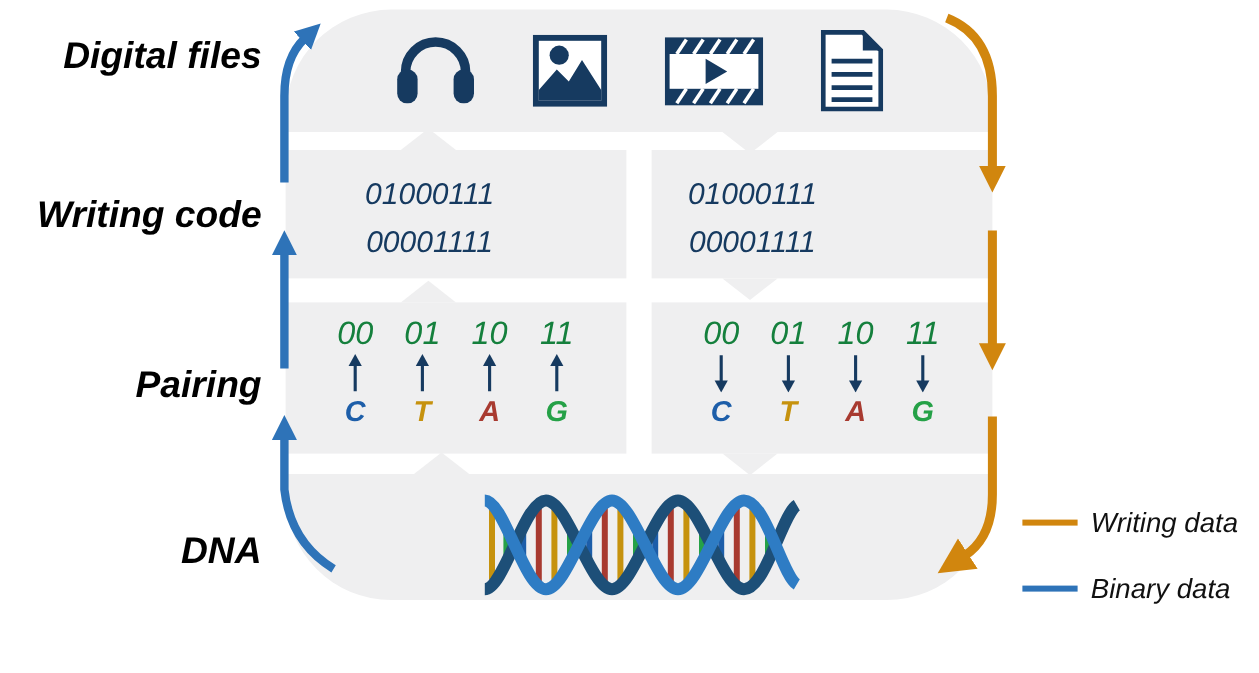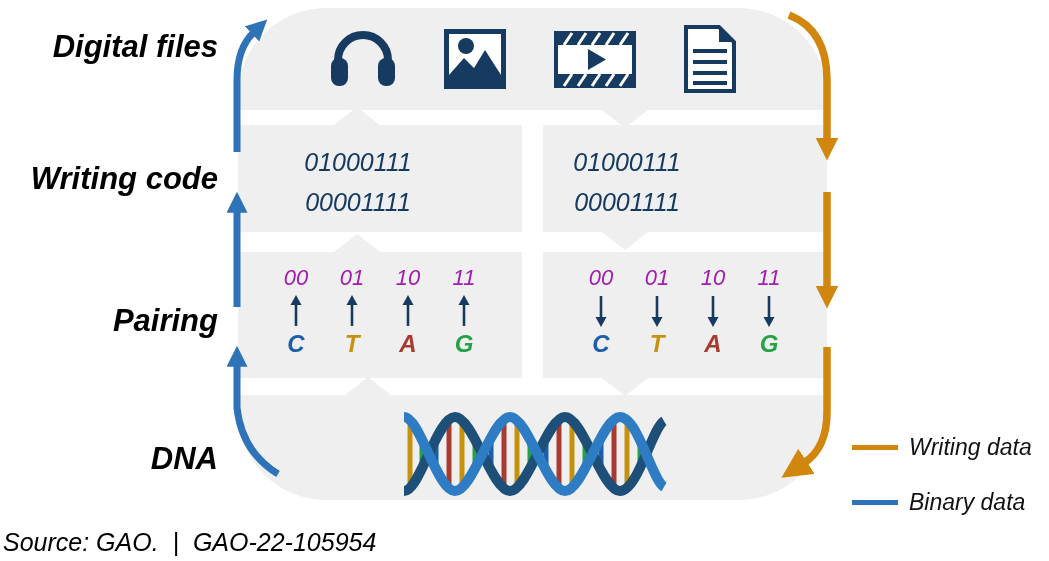--- a/index.html
+++ b/index.html
@@ -20,25 +20,25 @@
   .icons-row{position:absolute;left:238px;top:8px;width:589px;height:102px;display:flex;
              align-items:center;justify-content:center;gap:48px;}
   .binary-text{position:absolute;width:284px;text-align:center;color:#163a60;font-size:25px;
                line-height:40px;top:142px;}
   .binary-text.left{left:238px;padding-right:44px;box-sizing:border-box;}
   .binary-text.right{left:543px;padding-right:116px;box-sizing:border-box;}
   .pair-content{position:absolute;width:284px;top:264px;display:flex;justify-content:center;gap:24px;}
   .pair-content.left{left:238px;}
   .pair-content.right{left:543px;}
   .pair-col{display:flex;flex-direction:column;align-items:center;width:32px;}
-  .pair-code{font-size:22px;color:#a21caf;line-height:28px;text-align:right;}
+  .pair-code{font-size:27px;color:#15803d;line-height:28px;text-align:right;}
   .pair-arrow{margin:3px 0 4px 0;}
   .pair-base{font-size:24px;font-weight:bold;line-height:26px;}
   .base-C{color:#1d5ea9;} .base-T{color:#c6920e;} .base-A{color:#a83a30;} .base-G{color:#25a147;}
-  .legend-row{position:absolute;left:852px;display:flex;align-items:center;height:26px;margin-top:12px;}
+  .legend-row{position:absolute;left:852px;display:flex;align-items:center;height:26px;}
   .legend-line{width:46px;height:5px;margin-right:11px;}
   .legend-label{font-size:23px;color:#111;white-space:nowrap;}
   .source-line{position:absolute;left:3px;top:528px;font-size:25px;color:#000;}
   .abs{position:absolute;}
 </style>
 </head>
 <body>
 
 <div class="canvas">
 
@@ -237,15 +237,14 @@
 
   <div class="legend-row" style="top:422px;">
     <div class="legend-line" style="background:#d1860e;"></div>
     <span class="legend-label">Writing data</span>
   </div>
   <div class="legend-row" style="top:477px;">
     <div class="legend-line" style="background:#2e73b8;"></div>
     <span class="legend-label">Binary data</span>
   </div>
 
-  <div class="source-line">Source: GAO.&nbsp; |&nbsp; GAO-22-105954</div>
 
 </div>
 
 </body></html>

